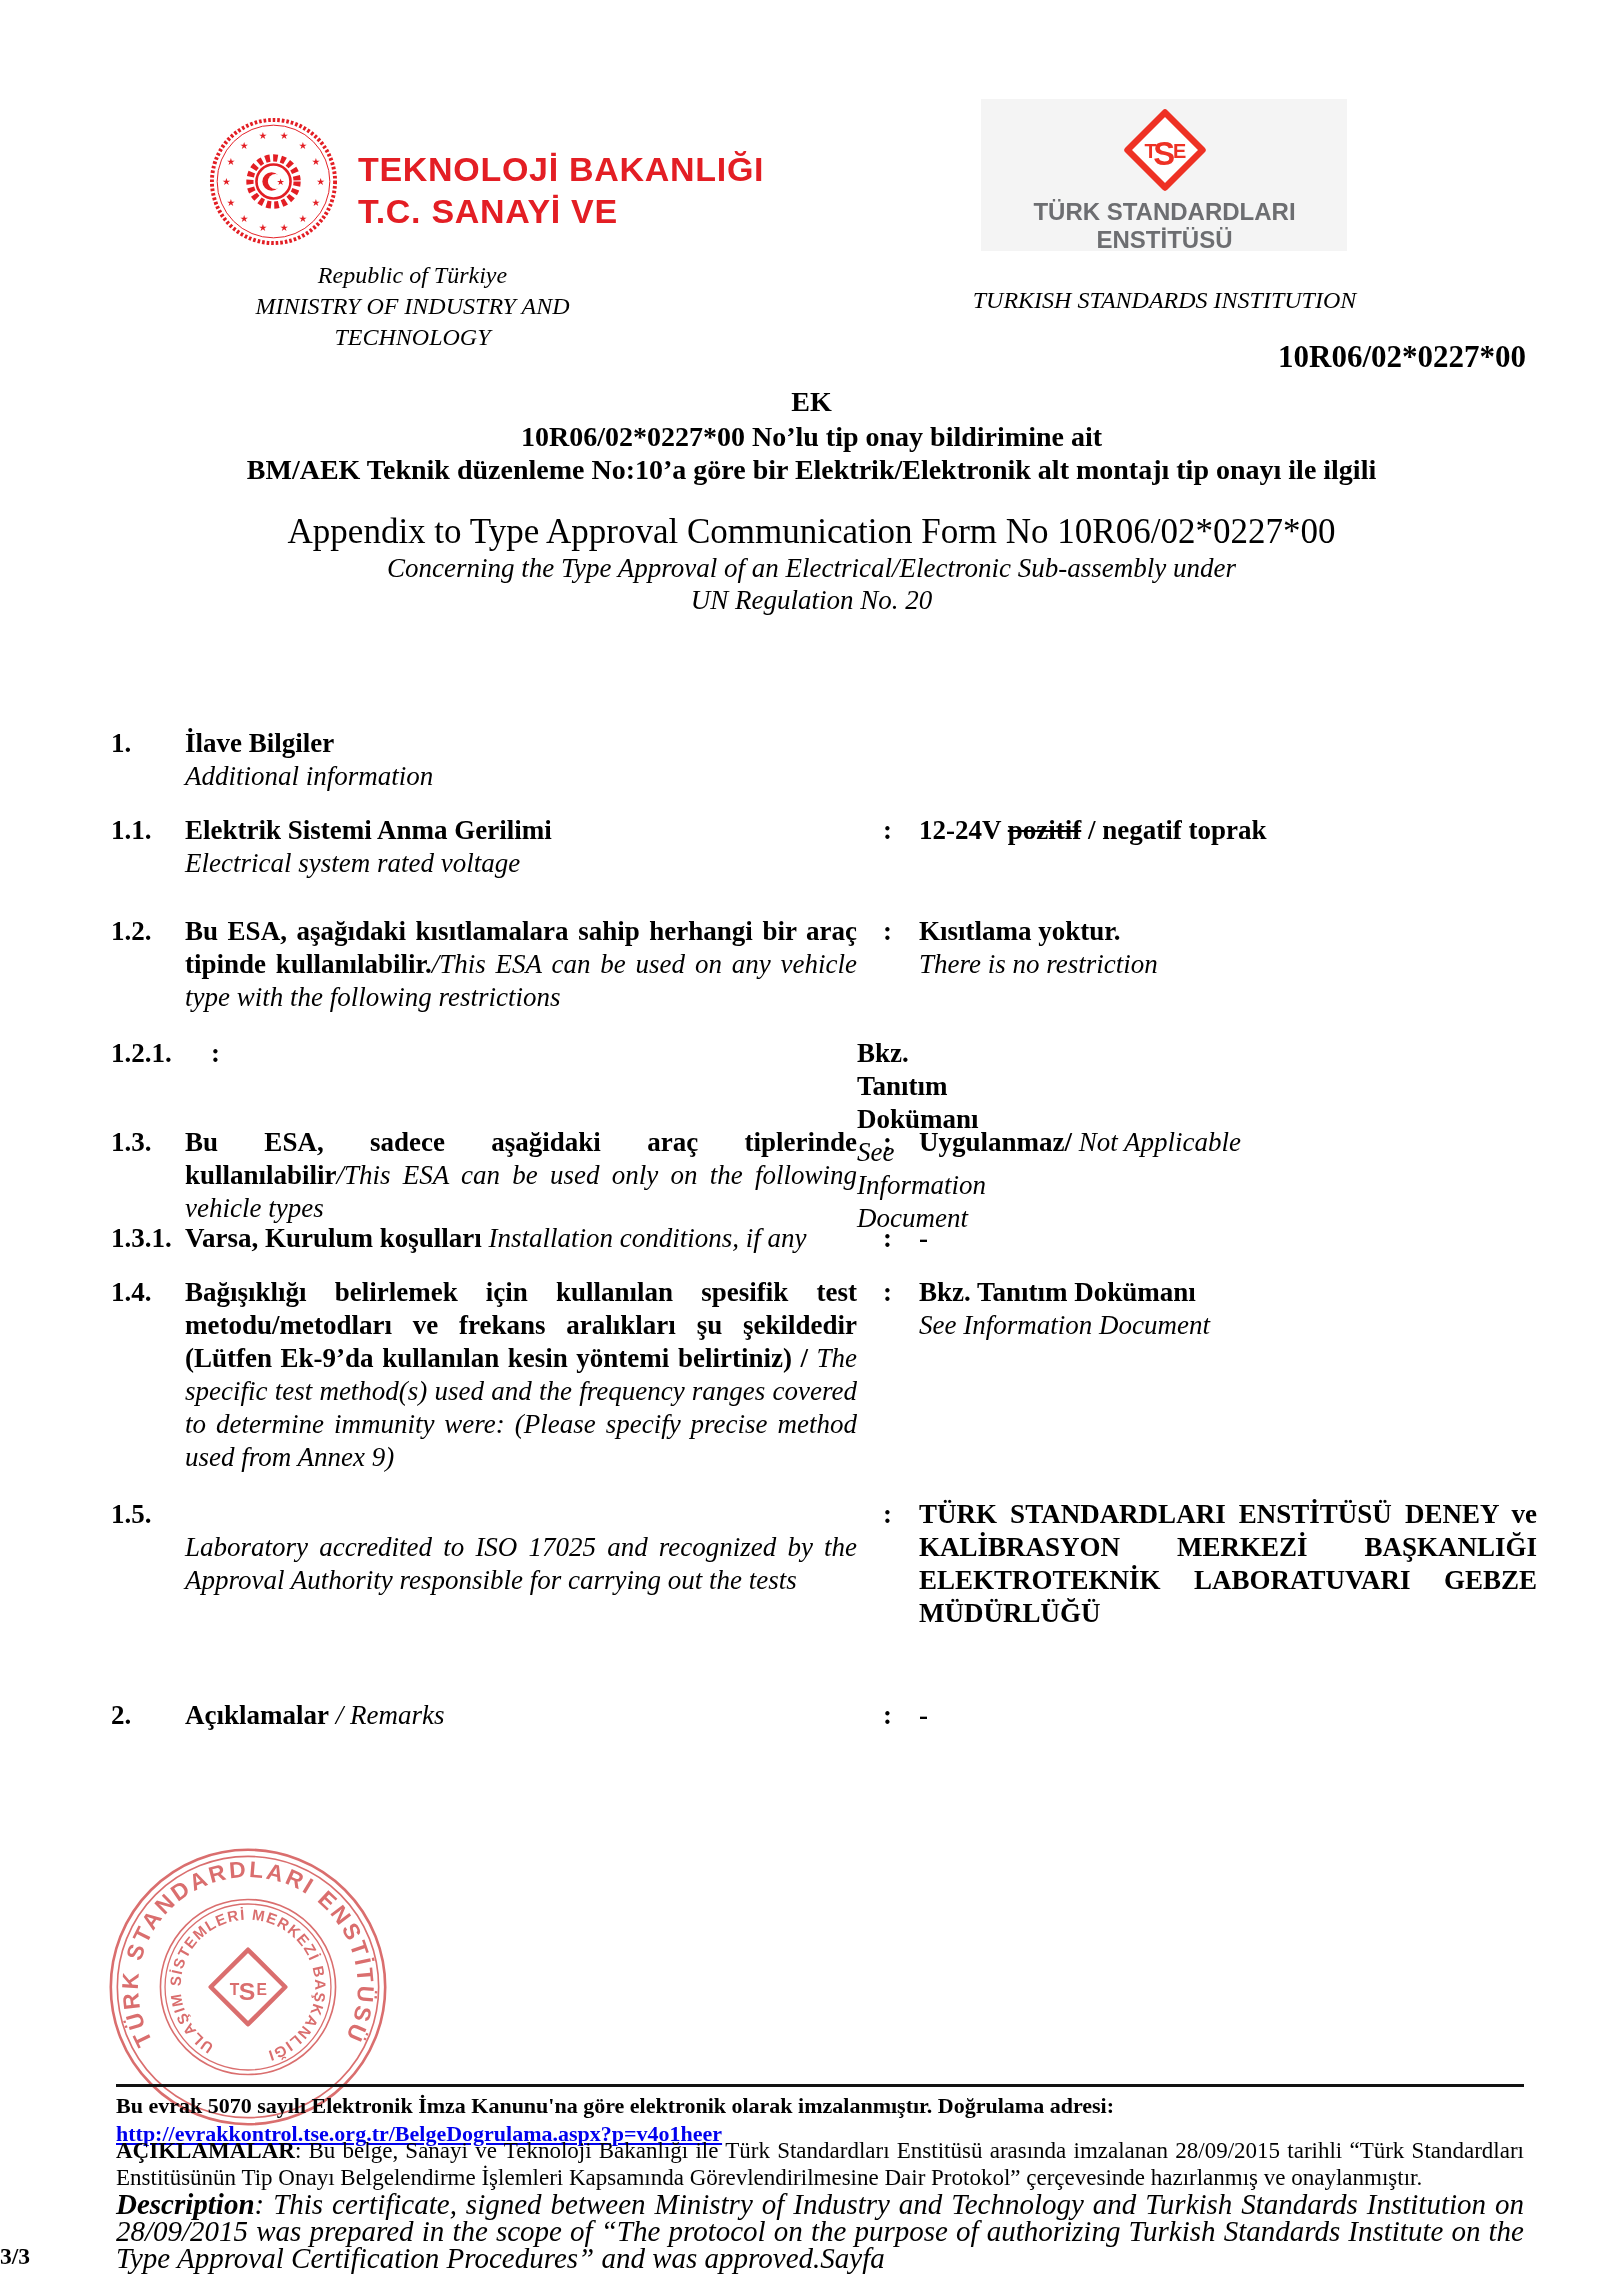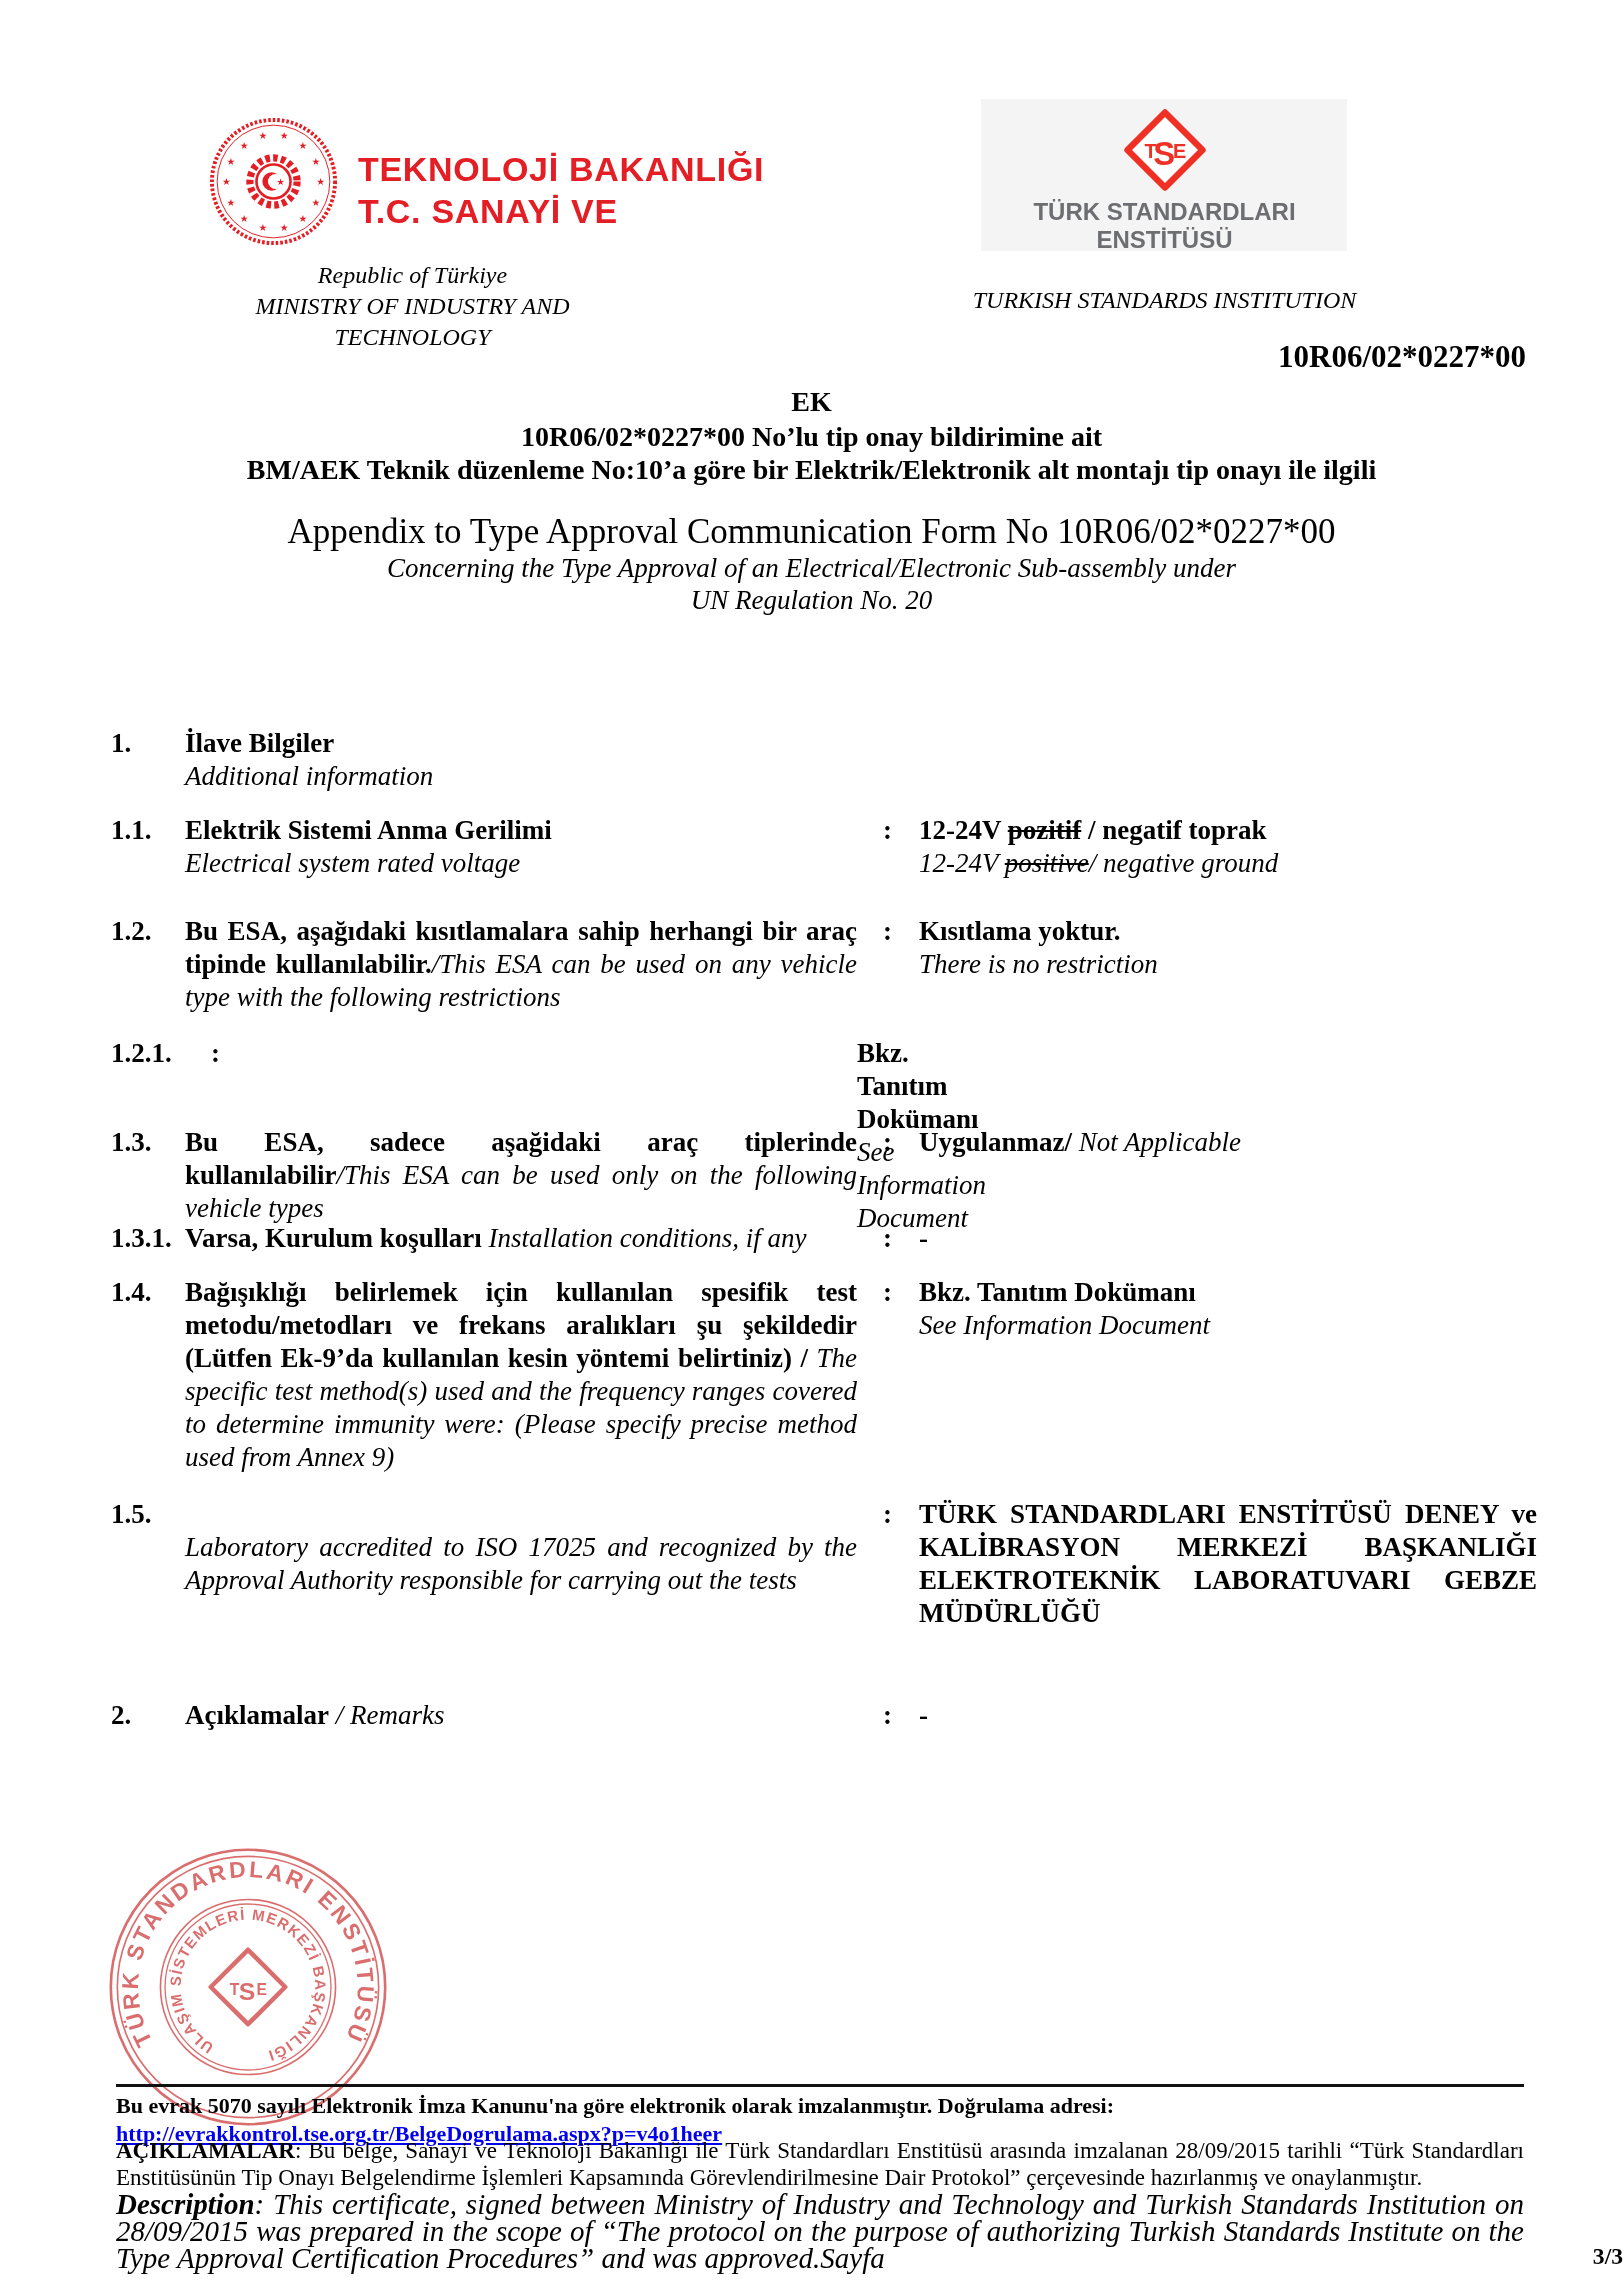--- a/index.html
+++ b/index.html
@@ -40,21 +40,21 @@
   .val .en{font-style:italic;display:block}
   .val .just{text-align:justify}
   .dash{font-weight:bold}
 
   
   .rule{left:116px;top:2084px;width:1408px;height:3.3px;background:#111}
   .f1{left:116px;top:2092px;width:1478px;font-weight:bold;font-size:22px;line-height:27.5px}
   .f1 a{color:#0000ee;text-decoration:underline}
   .f2{left:116px;top:2137px;width:1408px;font-size:23px;line-height:27px;text-align:justify}
   .f3{left:116px;top:2191px;width:1408px;font-size:29px;line-height:27px;font-style:italic;text-align:justify}
-  .f4{left:0;top:2243px;width:1623px;text-align:right;font-weight:bold;font-size:23.6px}
+  .f4{left:0;top:2243px;width:1623px;text-align:left;font-weight:bold;font-size:23.6px}
 
   .stamp{left:101px;top:1840px;opacity:.9}
   svg text{font-family:"Liberation Sans",sans-serif}
 </style>
 </head>
 <body>
 
 <div class="abs" style="left:208px;top:116px;width:131px;height:131px;">
   <svg width="131" height="131" viewBox="0 0 200 200">
     <circle cx="100" cy="100" r="94" fill="none" stroke="#e31e24" stroke-width="6" stroke-dasharray="4 3"></circle>
@@ -124,21 +124,20 @@
     <div></div>
 </div>
 
 <div class="row" style="top:814px">
   <div class="num">1.1.</div>
   <div class="cell"><span class="b">Elektrik Sistemi  Anma Gerilimi</span><br>
     <span class="i">Electrical system rated voltage</span></div>
   <div class="colon">:</div>
   <div class="val">
     <span class="tr"><span>12-24V </span><span class="strike">pozitif</span><span> / negatif toprak</span></span>
-    <span class="en"><span>12-24V </span><span class="strike">positive</span><span>/ negative ground</span></span>
   </div>
 </div>
 
 <div class="row" style="top:915px">
   <div class="num">1.2.</div>
   <div class="cell"><span class="b">Bu ESA, aşağıdaki kısıtlamalara sahip herhangi bir araç tipinde kullanılabilir.</span><span class="i">/This ESA can be used on any vehicle type with the following restrictions</span></div>
   <div class="colon">:</div>
   <div class="val">
     <span class="tr">Kısıtlama yoktur.</span>
     <span class="en">There is no restriction</span>

